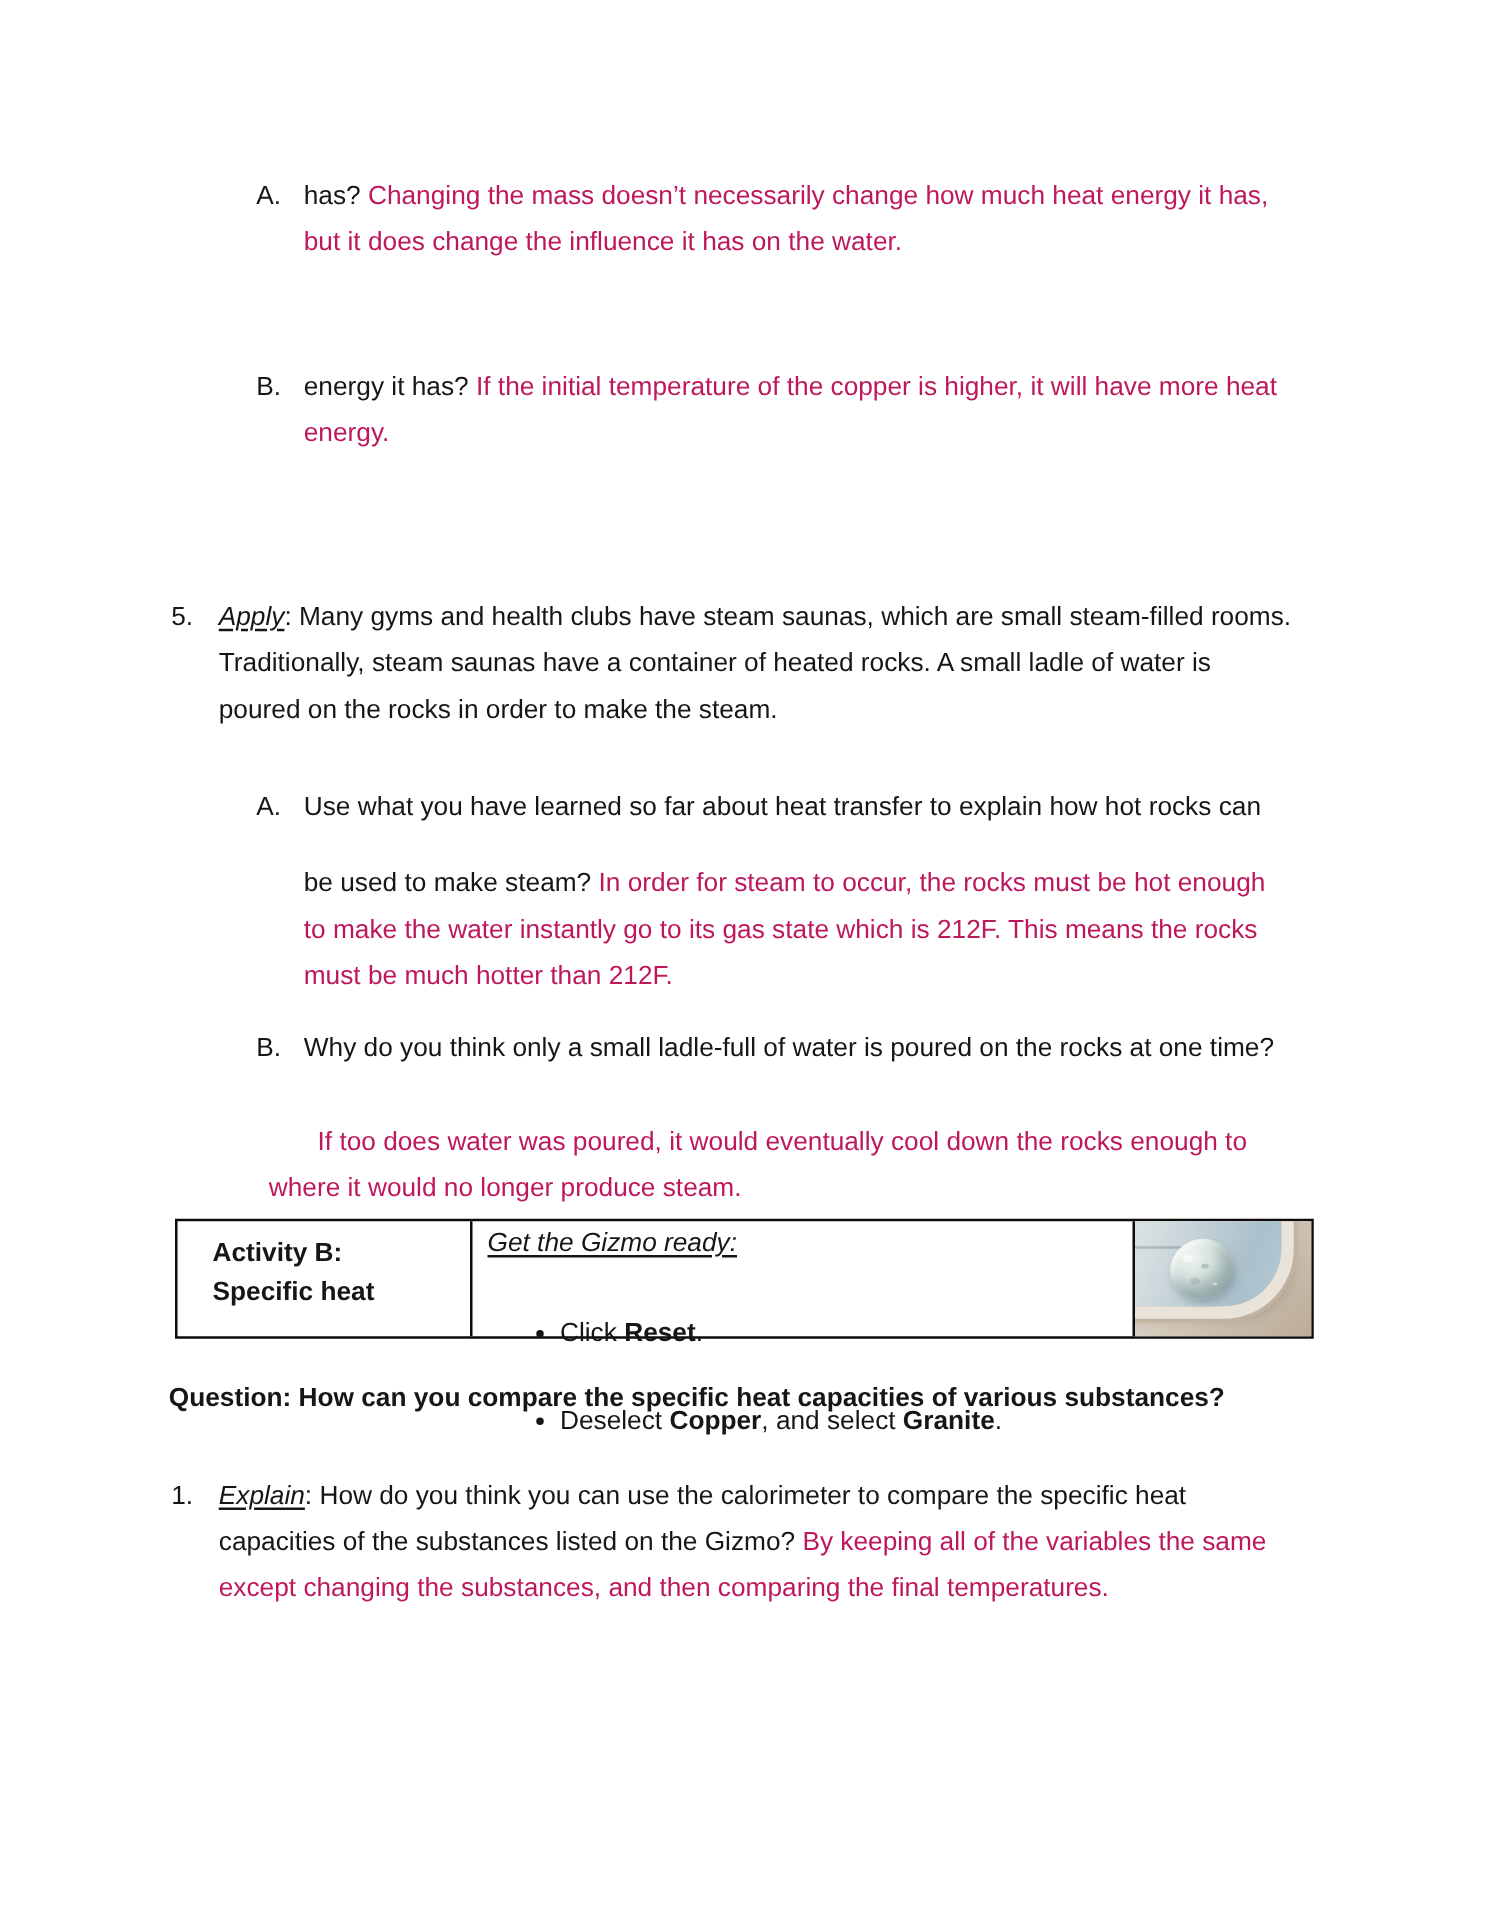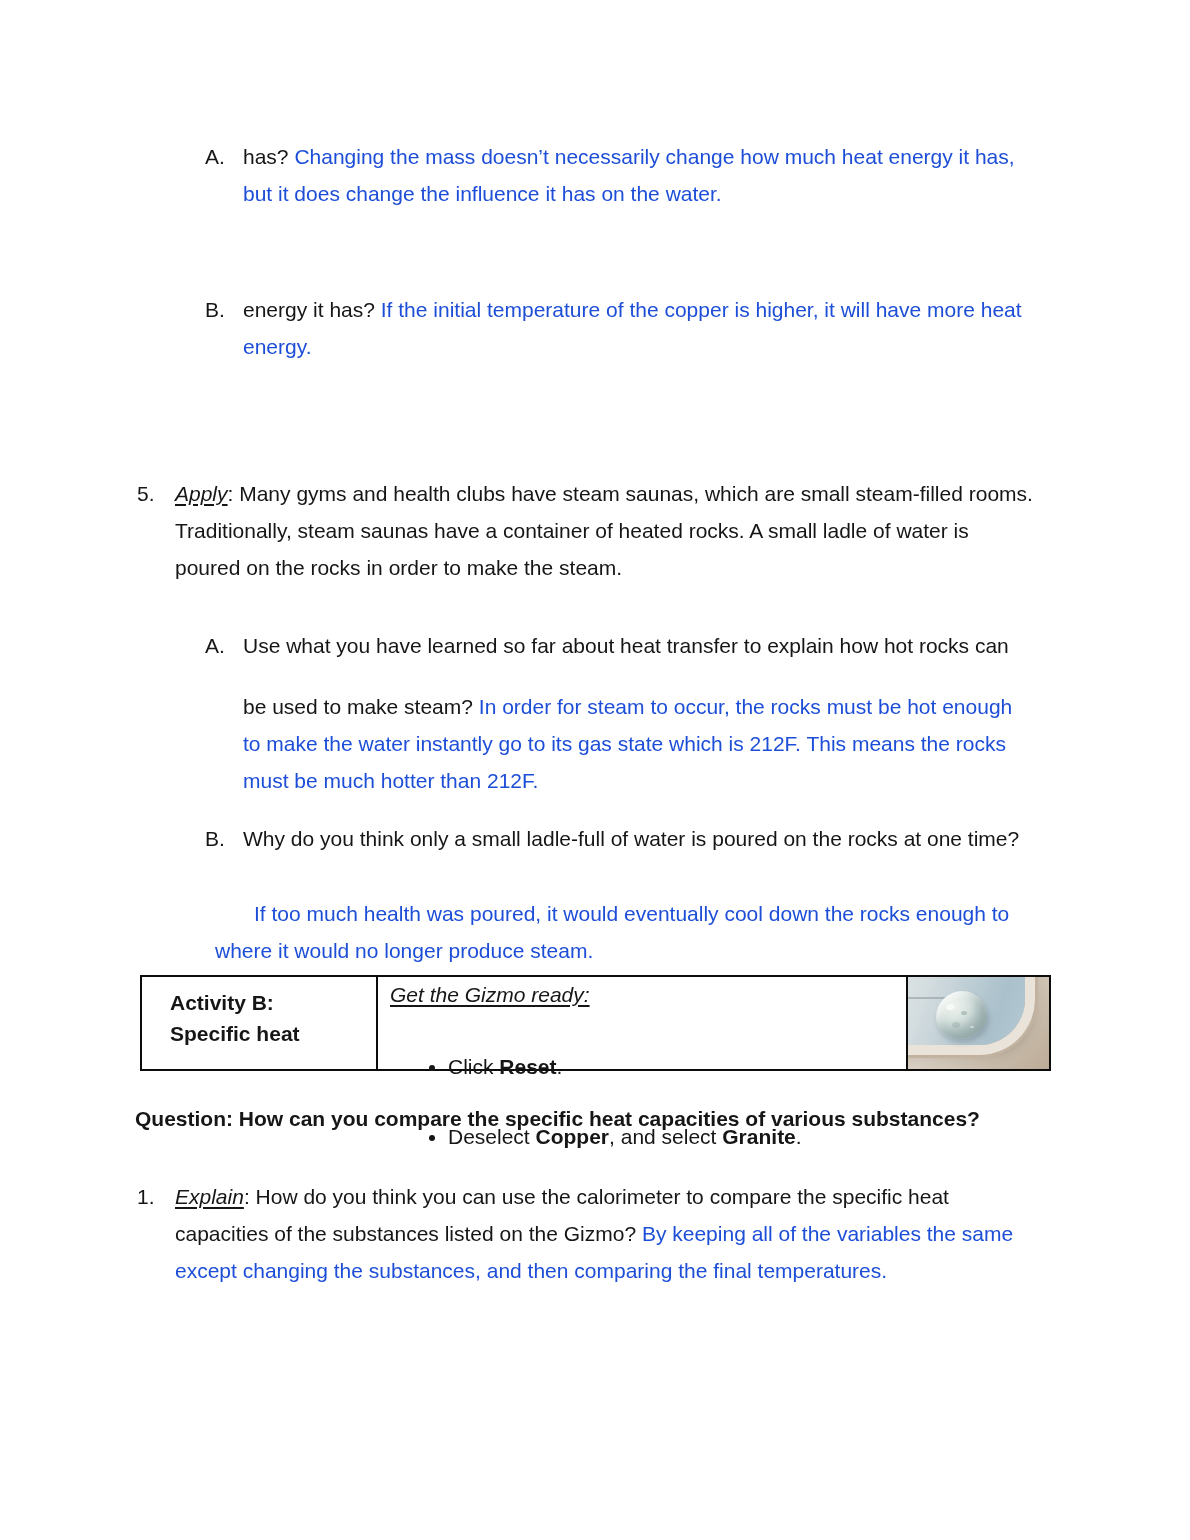--- a/index.html
+++ b/index.html
@@ -9,21 +9,21 @@
     background: #ffffff;
     font-family: "Liberation Sans", "DejaVu Sans", sans-serif;
     font-size: 21px;
     color: #161616;
     position: relative;
     overflow: hidden;
   }
   .li { position: absolute; }
   .ln { line-height: 37px; white-space: nowrap; }
   .marker { position: absolute; left: -38px; top: 0; line-height: 37px; }
-  .red { color: #1d4ed8; }
+  .red { color: #be185d; }
   .u { text-decoration: underline; text-underline-offset: 3px; font-style: italic; }
   .b { font-weight: bold; }
   .gap8 { margin-top: 24px; }
   .indent { padding-left: 39px; }
 
   #item4a { left: 243px; top: 138px; }
   #item4b { left: 243px; top: 291px; }
   #item5  { left: 175px; top: 475px; }
   #item5a { left: 243px; top: 627px; }
   #item5b { left: 243px; top: 820px; }
@@ -111,21 +111,21 @@
     <div class="ln"><span class="red">to make the water instantly go to its gas state which is 212F. This means the rocks</span></div>
     <div class="ln"><span class="red">must be much hotter than 212F.</span></div>
   </div>
 
   <div class="li" id="item5b">
     <span class="marker">B.</span>
     <div class="ln"><span>Why do you think only a small ladle-full of water is poured on the rocks at one time?</span></div>
   </div>
 
   <div class="li" id="ans5b">
-    <div class="ln indent"><span class="red">If too much health was poured, it would eventually cool down the rocks enough to</span></div>
+    <div class="ln indent"><span class="red">If too does water was poured, it would eventually cool down the rocks enough to</span></div>
     <div class="ln"><span class="red">where it would no longer produce steam.</span></div>
   </div>
 
   <div id="gtable">
     <div class="gcell c1">
       <div class="t">Activity B:</div>
       <div class="t t2">Specific heat</div>
     </div>
     <div class="gcell c2">
       <span class="heading u">Get the Gizmo ready:</span>

